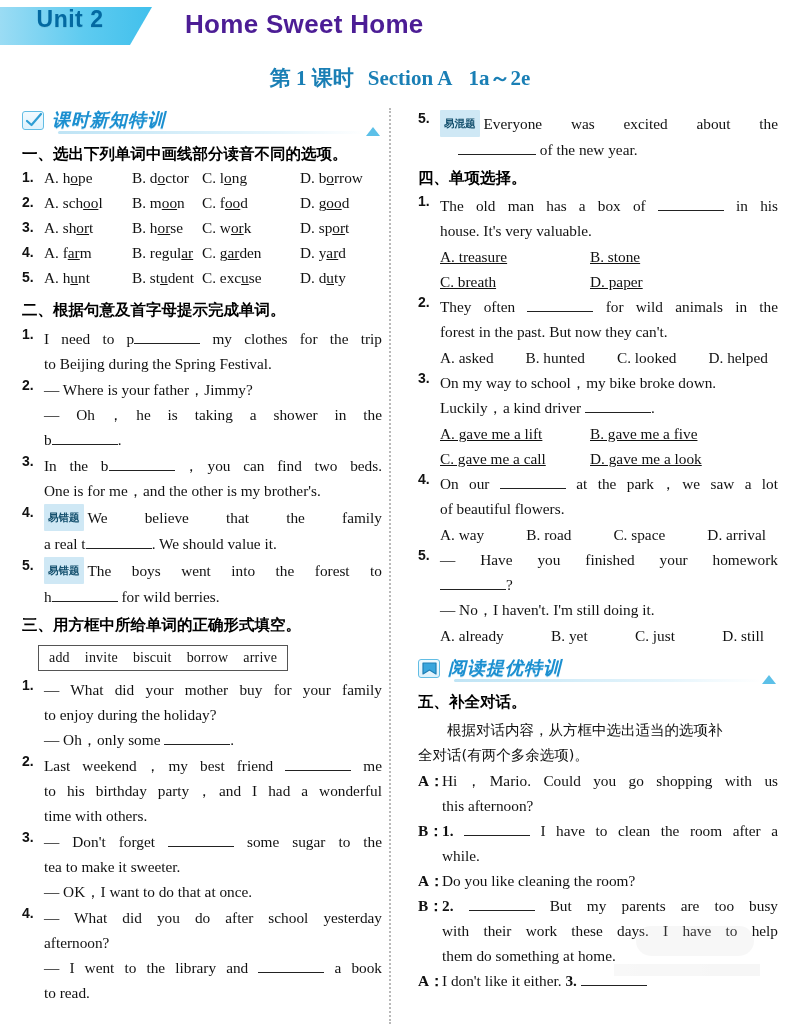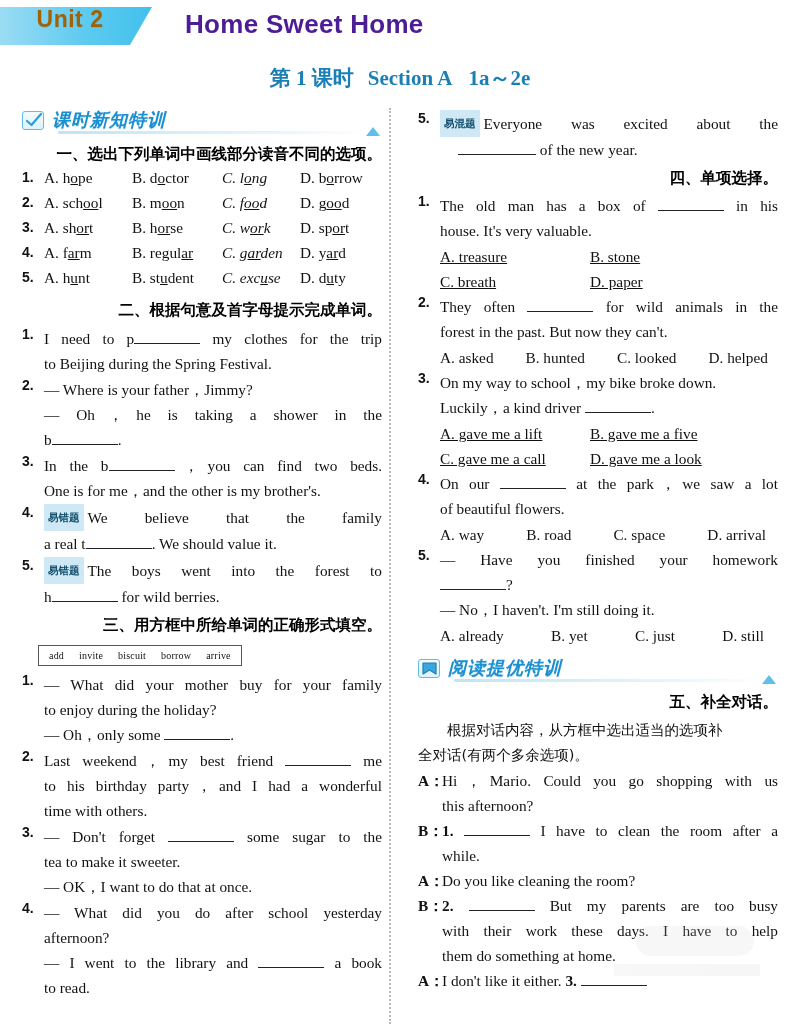--- a/index.html
+++ b/index.html
@@ -19,21 +19,21 @@
     position:absolute;left:0;top:7px;
     height:38px;width:152px;
     background:linear-gradient(90deg,#9bdcf4 0%,#5ecbf0 55%,#41c0ec 100%);
     -webkit-clip-path:polygon(0 0,152px 0,130px 38px,0 38px);
     clip-path:polygon(0 0,152px 0,130px 38px,0 38px);
   }
   .unit-banner-text{
     position:absolute;left:0;top:7px;height:24px;width:140px;
     display:flex;align-items:center;justify-content:center;
     font-family:"Liberation Sans","DejaVu Sans",sans-serif;
-    font-weight:bold;font-size:23px;color:#a16207;
+    font-weight:bold;font-size:23px;color:#0369a1;
     letter-spacing:.5px;
     text-shadow:0 1px 0 rgba(0,0,0,.06);
   }
   .page-title{
     position:absolute;left:185px;top:9px;
     font-family:"Liberation Sans","DejaVu Sans",sans-serif;
     font-weight:bold;font-size:26px;color:#4c1d95;
     letter-spacing:.3px;
   }
   .subtitle-row{
@@ -84,40 +84,40 @@
   .sec-head .tri{
     position:absolute;right:2px;bottom:2px;
     width:0;height:0;border-left:7px solid transparent;border-right:7px solid transparent;
     border-bottom:9px solid #5cc0e8;
   }
 
   
   .task-head{
     font-family:"DejaVu Sans","Liberation Sans",sans-serif;
     font-weight:bold;font-size:15.5px;color:#000;
-    margin:5px 0 3px 0;line-height:1.5;letter-spacing:0px;text-align:right;
+    margin:5px 0 3px 0;line-height:1.5;letter-spacing:0px;
   }
 
   
   .q{position:relative;padding-left:22px;margin-bottom:1px;}
   .q .num{
     position:absolute;left:0;top:0;width:18px;text-align:left;
     font-family:"Liberation Sans","DejaVu Sans",sans-serif;
     font-weight:bold;font-size:14px;
   }
   .line{font-size:15.3px;line-height:25px;}
   .line.just{text-align:justify;text-align-last:justify;}
 
   
   .phon{position:relative;padding-left:22px;height:25px;}
   .phon .num{position:absolute;left:0;top:0;font-family:"Liberation Sans","DejaVu Sans",sans-serif;font-weight:bold;font-size:14px;}
   .phon .opt{position:absolute;font-size:15.3px;white-space:nowrap;}
   .phon .o1{left:22px;}
   .phon .o2{left:110px;}
-  .phon .o3{left:200px;font-style:italic;}
+  .phon .o3{left:180px;}
   .phon .o4{left:278px;}
   u{text-decoration:underline;text-underline-offset:1px;}
 
   
   .bl{display:inline-block;border-bottom:1.4px solid #222;vertical-align:baseline;}
   .bl-m{width:66px;}
   .bl-l{width:78px;}
 
   
   .tag{
@@ -131,21 +131,21 @@
     vertical-align:2px;
     letter-spacing:0px;
   }
 
   
   .wordbox{
     border:1.4px solid #555;
     margin:5px 0 6px 16px;
     padding:4px 10px;
     display:inline-block;
-    font-size:10px;
+    font-size:14px;
     letter-spacing:.2px;
   }
   .wordbox span{margin-right:15px;}
   .wordbox span:last-child{margin-right:0;}
 
   
   .opts{position:relative;padding-left:22px;font-size:15.3px;line-height:25px;}
   .opts2{display:flex;text-decoration:underline;}
   .opts2 .c{width:150px;}
 

